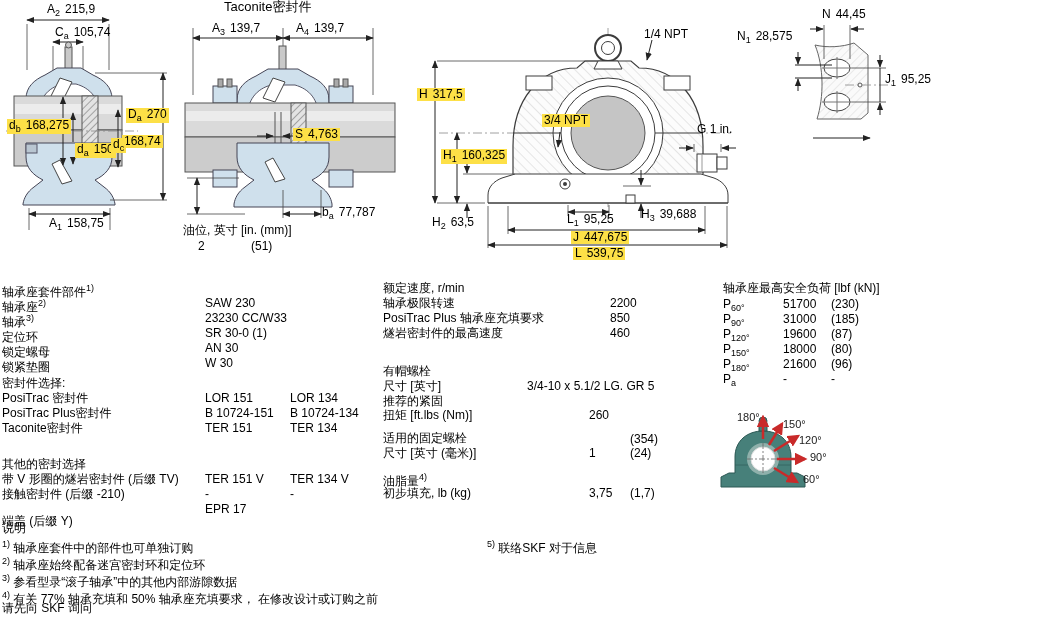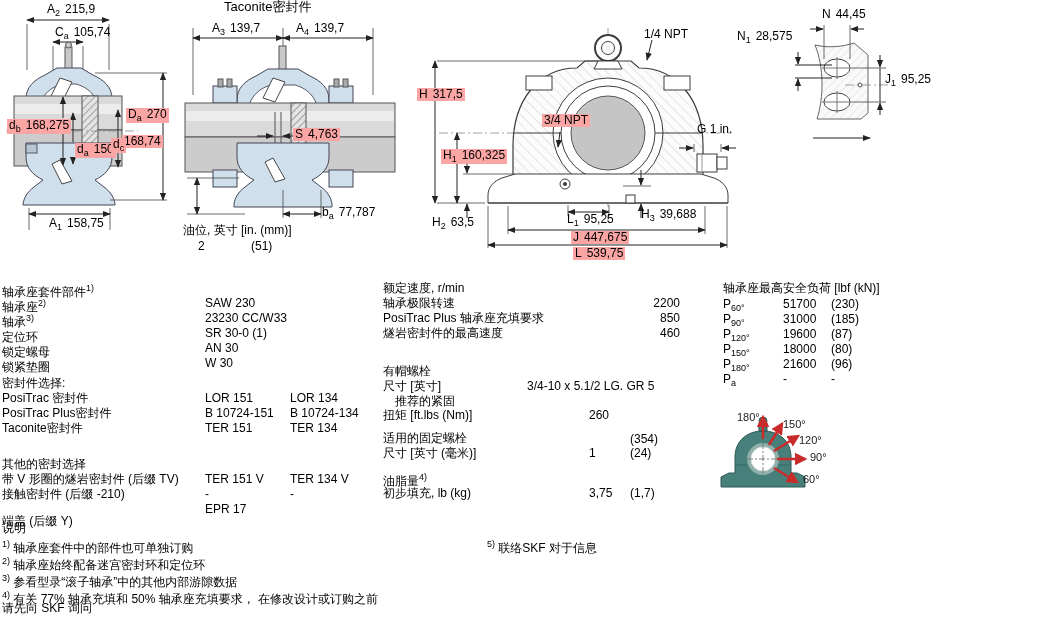--- a/index.html
+++ b/index.html
@@ -2,26 +2,26 @@
 <html><head>
 <meta charset="utf-8">
 <style>
   * { margin:0; padding:0; box-sizing:border-box; }
   html,body { width:1050px; height:620px; background:#fff; position:relative; overflow:hidden;
               font-family:"Liberation Sans","DejaVu Sans",sans-serif; color:#000; }
   svg { position:absolute; overflow:visible; }
   .lbl { position:absolute; font-size:12px; line-height:13px; white-space:nowrap; }
   .lbl sub { font-size:9px; line-height:1; }
   .lbl .v { margin-left:5px; }
-  .bg { background:#fca5a5; padding:0 2px; }
+  .bg { background:#fde047; padding:0 2px; }
   .cell { position:absolute; font-size:12px; line-height:14px; white-space:nowrap; }
   .cell sup, .lbl sup { font-size:9px; }
   .cell sub { font-size:9px; }
   .b { font-weight:normal; }
-  .ra { width:70px; text-align:right; }
+  .ra { width:70px; text-align:left; }
   .t13 { font-size:13px; }
   .t11 { font-size:11px; color:#1a1a1a; }
   .dim { stroke:#222; stroke-width:1; fill:none; }
   .ext { stroke:#444; stroke-width:0.8; fill:none; }
   .cl  { stroke:#888; stroke-width:0.8; stroke-dasharray:9 3 2 3; fill:none; }
 </style>
 </head>
 <body>
 
 <svg width="0" height="0">
@@ -275,21 +275,21 @@
 <span class="cell" style="left:383px;top:296px">轴承极限转速</span>
 <span class="cell ra" style="left:610px;top:296px">2200</span>
 <span class="cell" style="left:383px;top:311px">PosiTrac Plus 轴承座充填要求</span>
 <span class="cell ra" style="left:610px;top:311px">850</span>
 <span class="cell" style="left:383px;top:326px">燧岩密封件的最高速度</span>
 <span class="cell ra" style="left:610px;top:326px">460</span>
 
 <span class="cell b" style="left:383px;top:364px">有帽螺栓</span>
 <span class="cell" style="left:383px;top:379px">尺寸 [英寸]</span>
 <span class="cell" style="left:527px;top:379px">3/4-10 x 5.1/2 LG. GR 5</span>
-<span class="cell" style="left:395px;top:394px">推荐的紧固</span>
+<span class="cell" style="left:383px;top:394px">推荐的紧固</span>
 <span class="cell" style="left:383px;top:408px">扭矩 [ft.lbs (Nm)]</span>
 <span class="cell" style="left:589px;top:408px">260</span>
 <span class="cell" style="left:630px;top:432px">(354)</span>
 
 <span class="cell b" style="left:383px;top:431px">适用的固定螺栓</span>
 <span class="cell" style="left:383px;top:446px">尺寸 [英寸 (毫米)]</span>
 <span class="cell" style="left:589px;top:446px">1</span>
 <span class="cell" style="left:630px;top:446px">(24)</span>
 
 <span class="cell b" style="left:383px;top:470px"><span>油脂量</span><sup>4)</sup></span>

